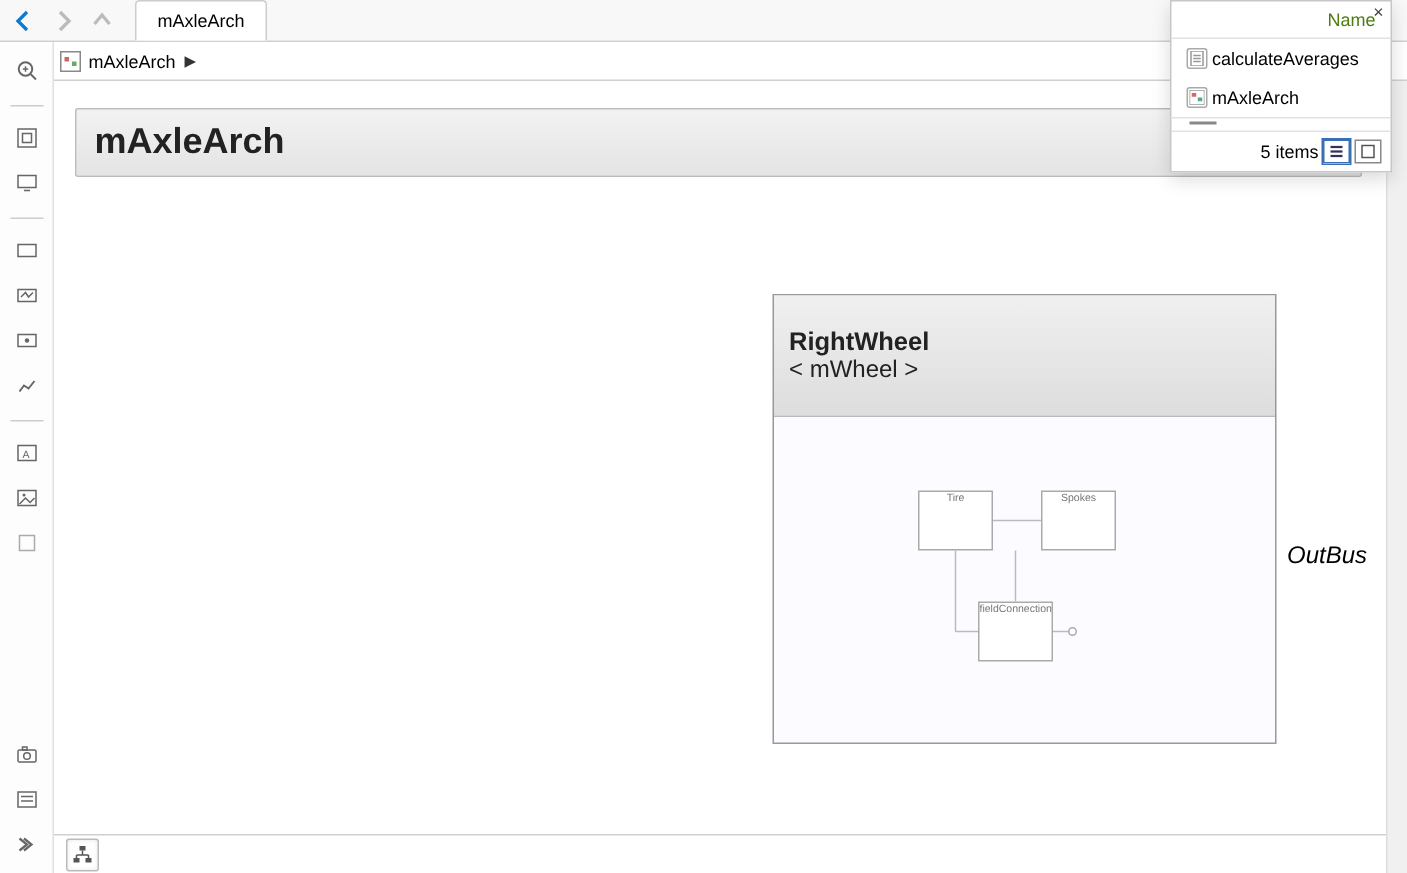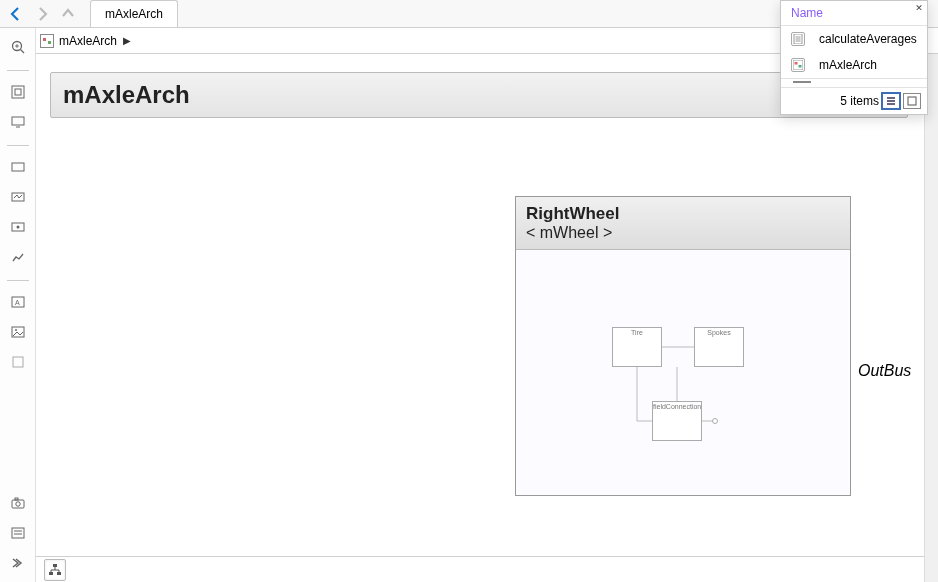--- a/index.html
+++ b/index.html
@@ -103,21 +103,21 @@
     .block {
       position: absolute;
       left: 465px; top: 78px;
       width: 336px; height: 300px;
       border: 1px solid #999;
       background: #fcfbff;
     }
     .block-header {
       background: linear-gradient(#f0f0f0,#ddd);
       border-bottom: 1px solid #bbb;
-      padding: 7px 10px;
+      padding: 21px 10px;
     }
     .block-title { font-weight: bold; font-size: 17px; color:#222; }
     .block-sub { font-size: 16px; color:#222; }
     .inner-box {
       position: absolute;
       border: 1px solid #aaa;
       background: #fff;
       font-size: 7px;
       color: #777;
       text-align: center;
@@ -167,32 +167,33 @@
       top: 0; right: 10px;
       width: 148px;
       background: #fff;
       border: 1px solid #c7c7c7;
       box-shadow: 0 4px 12px rgba(0,0,0,0.15);
       z-index: 10;
     }
     .panel-header {
       padding: 5px 10px;
       font-size: 12px;
-      color: #8b5cf6;
+      color: #4d7c0f;
       position:relative;
+      text-align:right;
     }
     .panel-close {
       position:absolute; top:0; right:0;
       width:16px;height:14px;
       display:flex;align-items:center;justify-content:center;
       font-size:9px;color:#444;cursor:pointer;
     }
     .panel-list { border-top: 1px solid #e2e2e2; border-bottom: 1px solid #e2e2e2; }
     .panel-item {
-      display:flex; align-items:flex-start; gap:14px;
+      display:flex; align-items:flex-start; gap:3px;
       padding: 6px 10px;
       font-size: 12px;
       cursor:pointer;
     }
     .panel-item.selected { background:#d8d8d8; }
     .panel-icon {
       width:14px;height:14px;border:1px solid #aaa;border-radius:2px;
       display:flex;align-items:center;justify-content:center;
       font-size:8px;color:#b33;
     }

